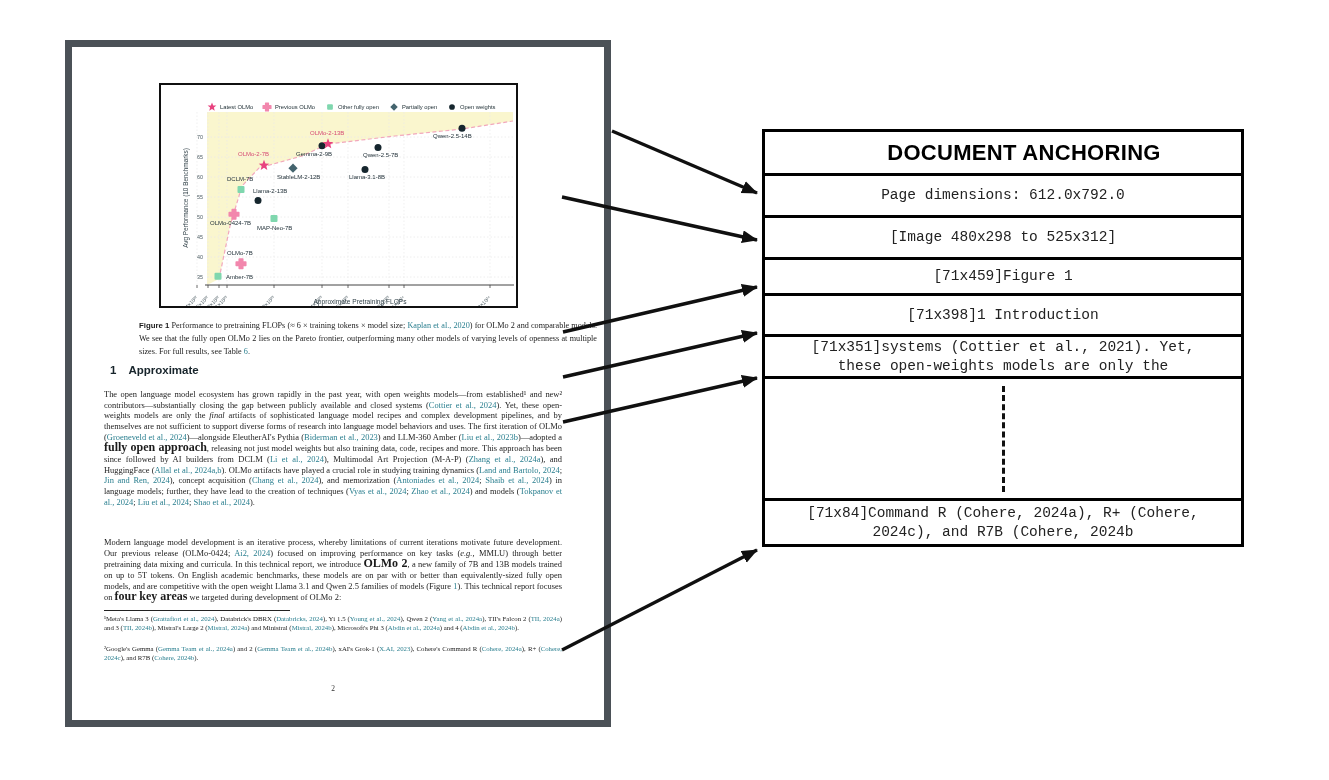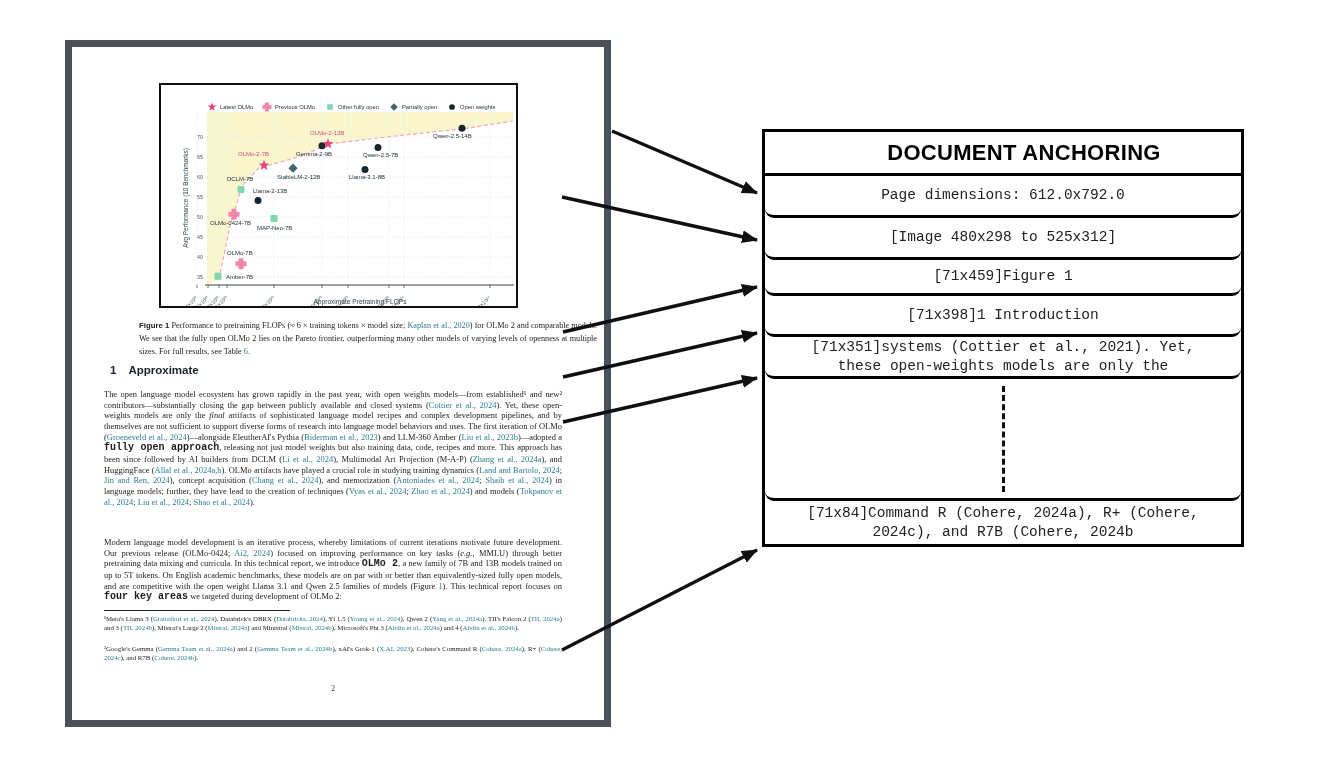--- a/index.html
+++ b/index.html
@@ -13,36 +13,36 @@
   .caption{position:absolute;left:104px;top:319px;width:458px;
            font-family:"Liberation Serif",serif;font-size:8.2px;line-height:13px;
            color:#1c1c1c;text-align:justify;margin-left:35px;}
   .caption b{font-family:"Liberation Sans",sans-serif;font-size:7.8px;}
   .sec-heading{position:absolute;left:110px;top:364px;color:#17242b;
                font-family:"Liberation Sans",sans-serif;font-weight:bold;font-size:11.5px;}
   .sec-heading .num{margin-right:12px;}
   .para{position:absolute;left:104px;width:458px;
         font-family:"Liberation Serif",serif;font-size:8.45px;line-height:10.65px;
         color:#1c1c1c;text-align:justify;}
-  .para b{font-family:Liberation Mono, monospace;font-size:10px;}
+  .para b{font-family:Liberation Serif, serif;font-size:12px;}
   .cite{color:#2a7f8f;}
   .fn-rule{position:absolute;left:104px;top:610px;width:186px;height:1px;background:#222;}
   .footnote{position:absolute;left:104px;width:458px;
             font-family:"Liberation Serif",serif;font-size:6.8px;line-height:8.6px;
             color:#1c1c1c;text-align:justify;}
   .page-num{position:absolute;left:104px;top:684px;width:458px;text-align:center;
             font-family:"Liberation Serif",serif;font-size:7.5px;color:#333;}
   
   .anchor-table{position:absolute;left:762px;top:129px;width:482px;
                 border:3px solid #000;background:#fff;box-sizing:border-box;}
   .at-row{display:flex;align-items:center;justify-content:center;
           border-bottom:3px solid #000;box-sizing:border-box;
           font-family:"Liberation Mono","DejaVu Sans Mono",monospace;
           font-size:14.5px;line-height:19px;color:#222;text-align:center;
-          white-space:pre-line;padding:0 6px;border-radius:9px;}
+          white-space:pre-line;padding:0 6px;}
   .at-header{height:41px;border-bottom:3px solid #000;display:flex;align-items:center;
              justify-content:center;font-family:"Liberation Sans",sans-serif;
              font-weight:bold;font-size:22px;letter-spacing:.3px;color:#000;padding-left:42px;}
   .r1{height:42px}.r2{height:42px}.r3{height:36px}.r4{height:41px}.r5{height:42px}
   .r6{height:122px}.r7{height:43px;border-bottom:none;}
   .dashes{width:0;height:106px;border-left:3px dashed #111;margin:auto;}
   
   .overlay{position:absolute;left:0;top:0;width:1329px;height:780px;pointer-events:none;}
 </style>
 </head>

